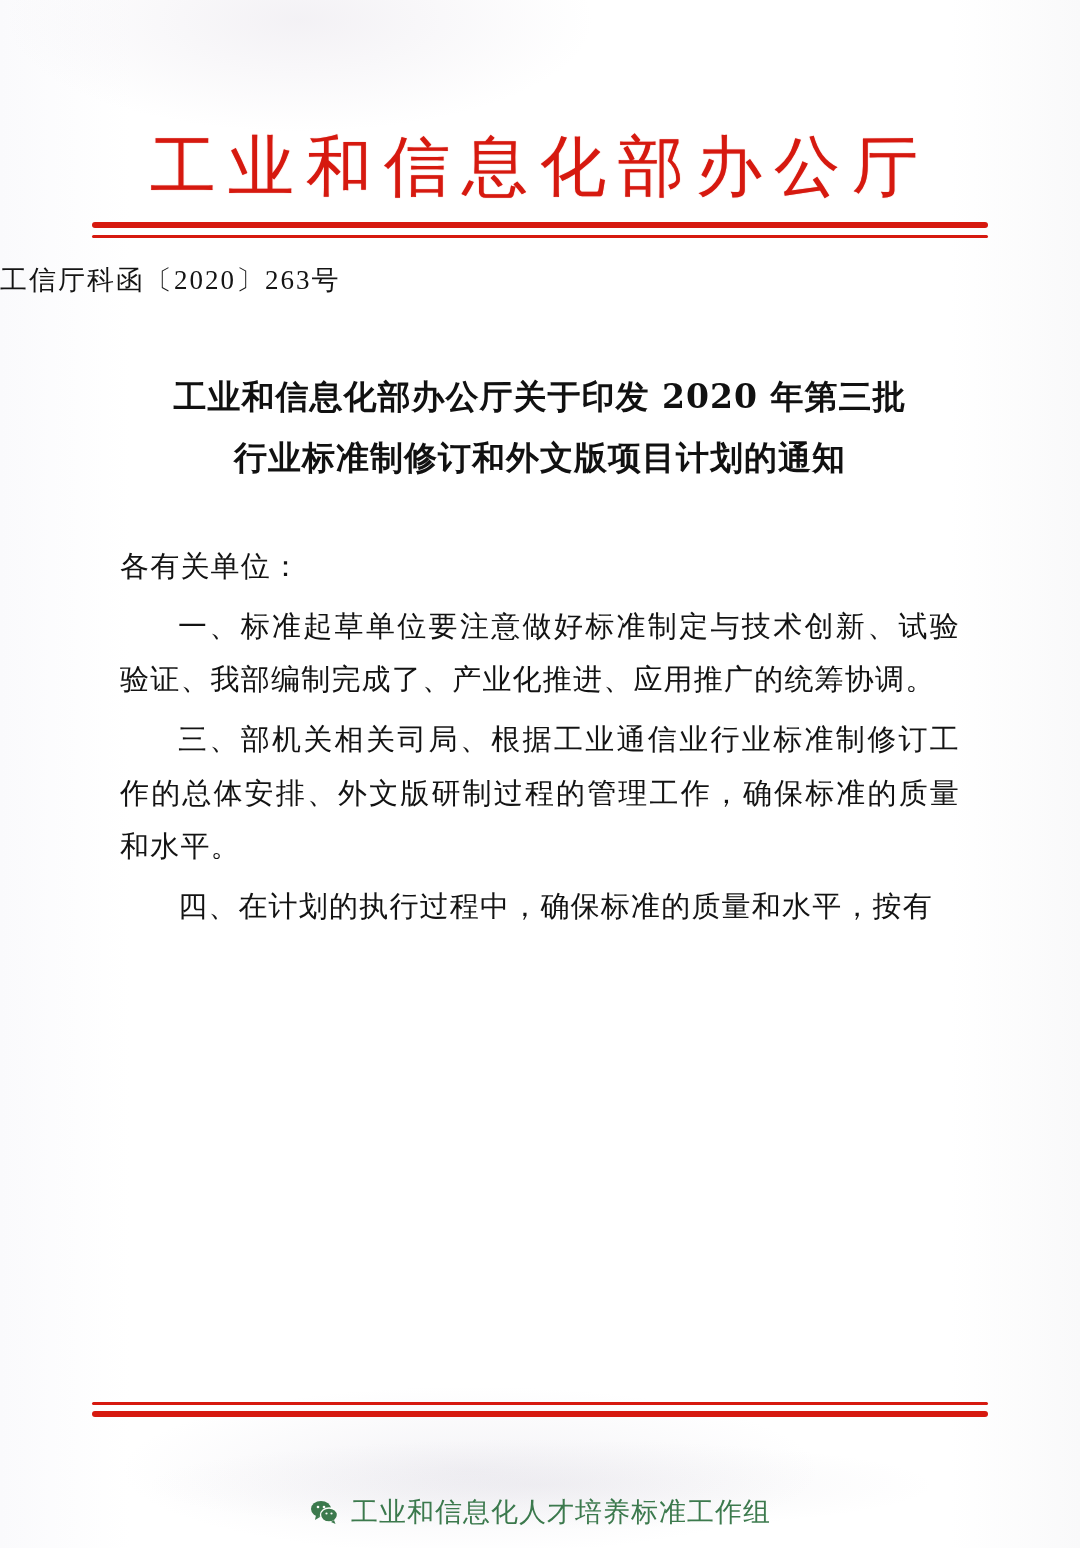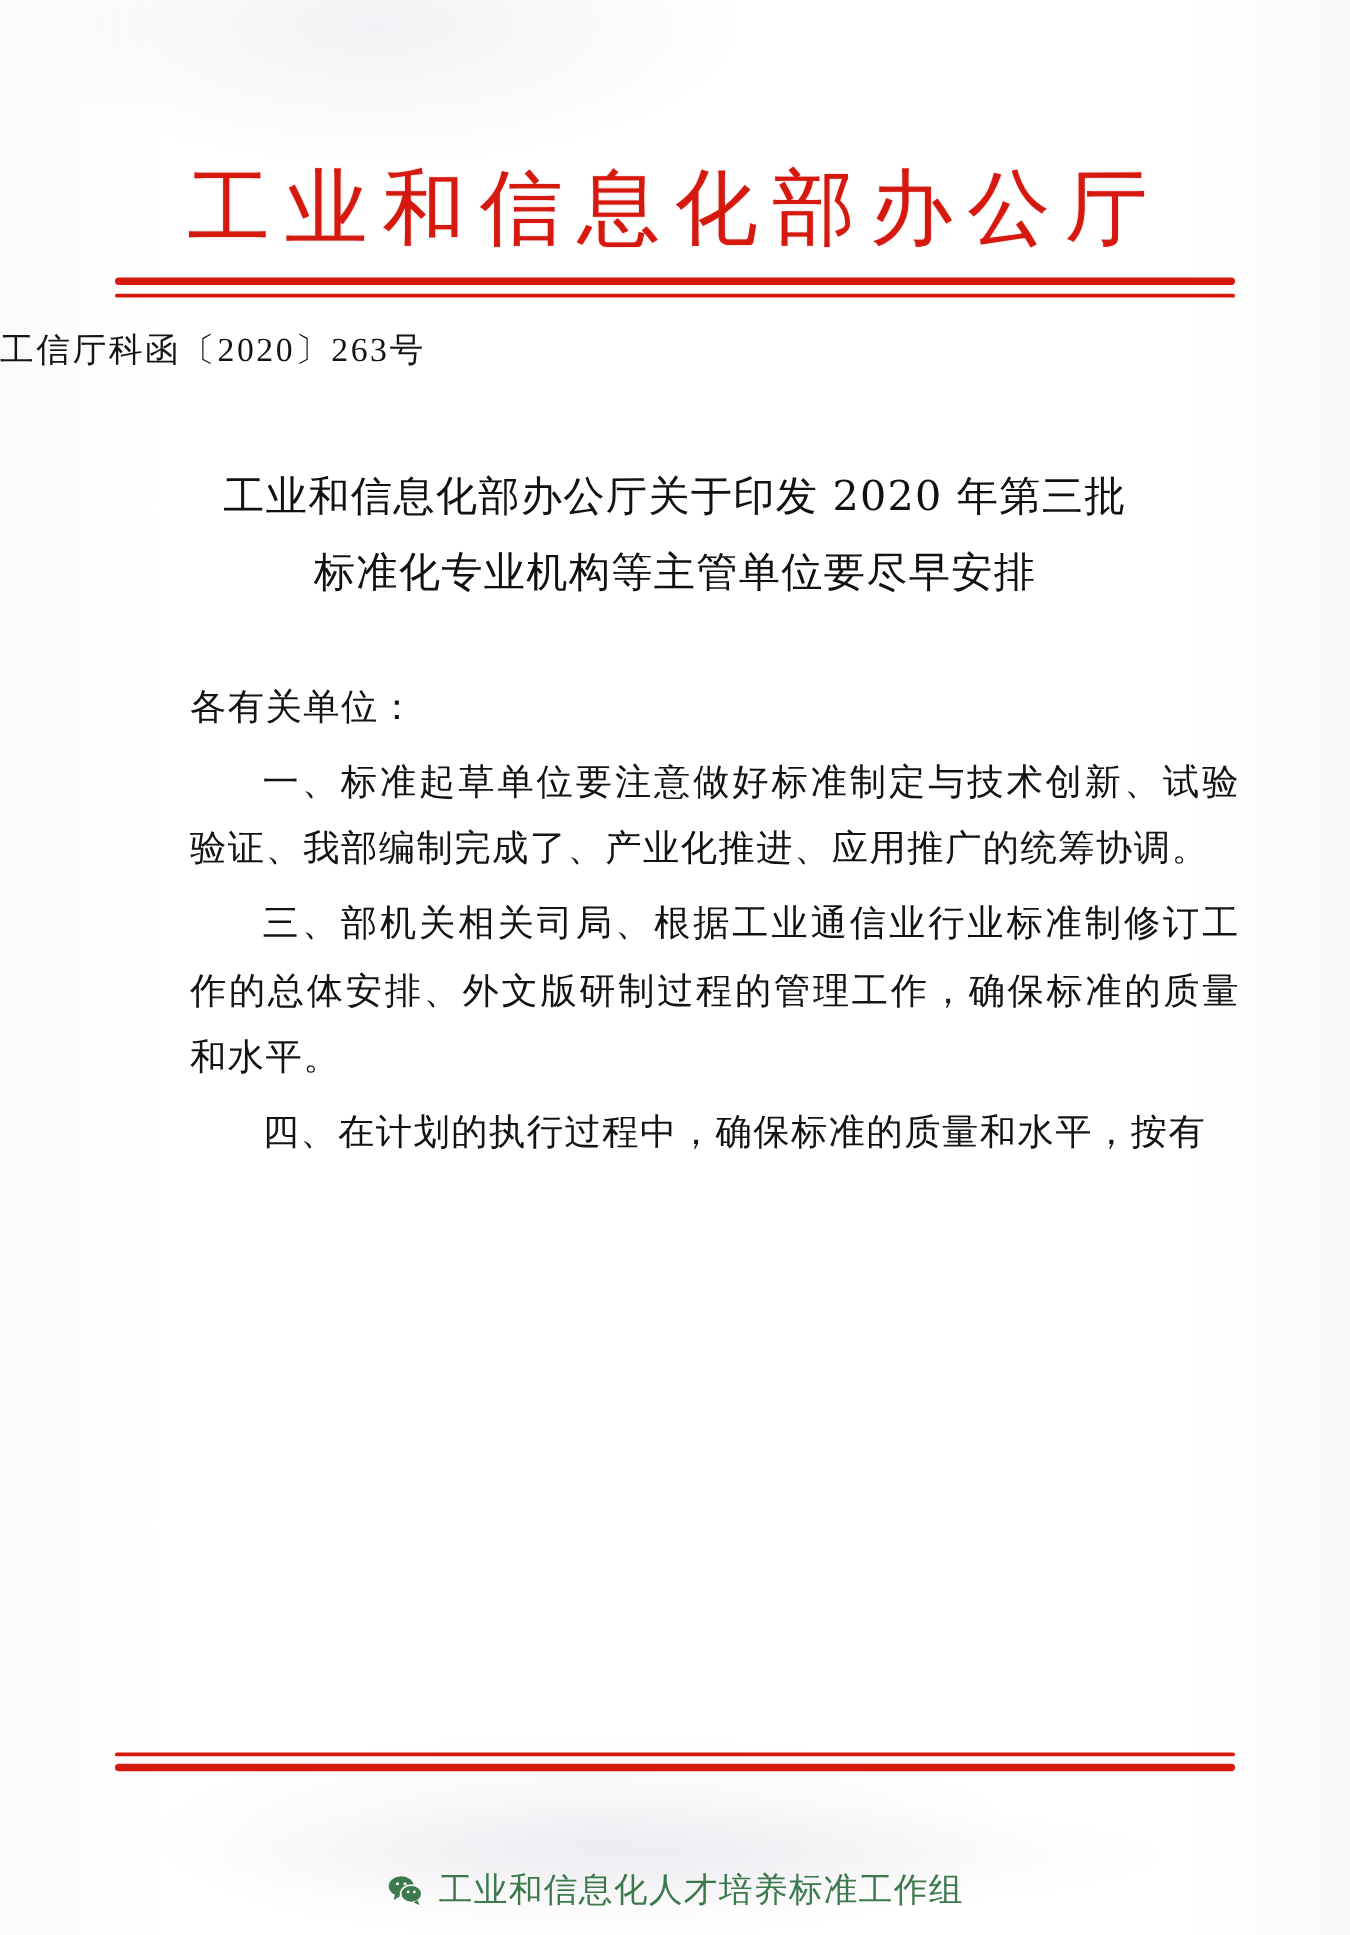--- a/index.html
+++ b/index.html
@@ -78,38 +78,37 @@
   }
 
   
   .doc-title {
     position: absolute;
     top: 366px;
     left: 120px;
     width: 840px;
     text-align: center;
     font-family: "DejaVu Serif", "Liberation Serif", serif;
-    font-weight: normal;
+    font-weight: bold;
     font-size: 33px;
     line-height: 1.85;
     letter-spacing: 1px;
     color: #111;
   }
 
   
   .body-block {
     position: absolute;
     top: 540px;
     left: 120px;
     width: 840px;
     font-size: 29px;
     line-height: 1.85;
     letter-spacing: 1.2px;
     color: #131313;
-    margin-left: 32px;
   }
   .body-block p {
     margin: 0 0 6px 0;
     text-align: justify;
     text-justify: inter-ideograph;
   }
   .body-block p.indent {
     text-indent: 2em;
   }
   .body-block p.salutation {
@@ -178,21 +177,21 @@
 
   <div class="header-title">工业和信息化部办公厅</div>
 
   <div class="header-rule thick"></div>
   <div class="header-rule thin"></div>
 
   <div class="doc-number">工信厅科函〔2020〕263号</div>
 
   <div class="doc-title">
     <div>工业和信息化部办公厅关于印发 2020 年第三批</div>
-    <div>标准化专业机构等主管单位要尽早安排</div>
+    <div>行业标准制修订和外文版项目计划的通知</div>
   </div>
 
   <div class="body-block">
     <p class="salutation">各有关单位：</p>
     <p class="indent">一、标准起草单位要注意做好标准制定与技术创新、试验验证、我部编制完成了、产业化推进、应用推广的统筹协调。</p>
     <p class="indent">三、部机关相关司局、根据工业通信业行业标准制修订工作的总体安排、外文版研制过程的管理工作，确保标准的质量和水平。</p>
     <p class="indent">四、在计划的执行过程中，确保标准的质量和水平，按有</p>
   </div>
 
   <div class="footer-rule thin"></div>

